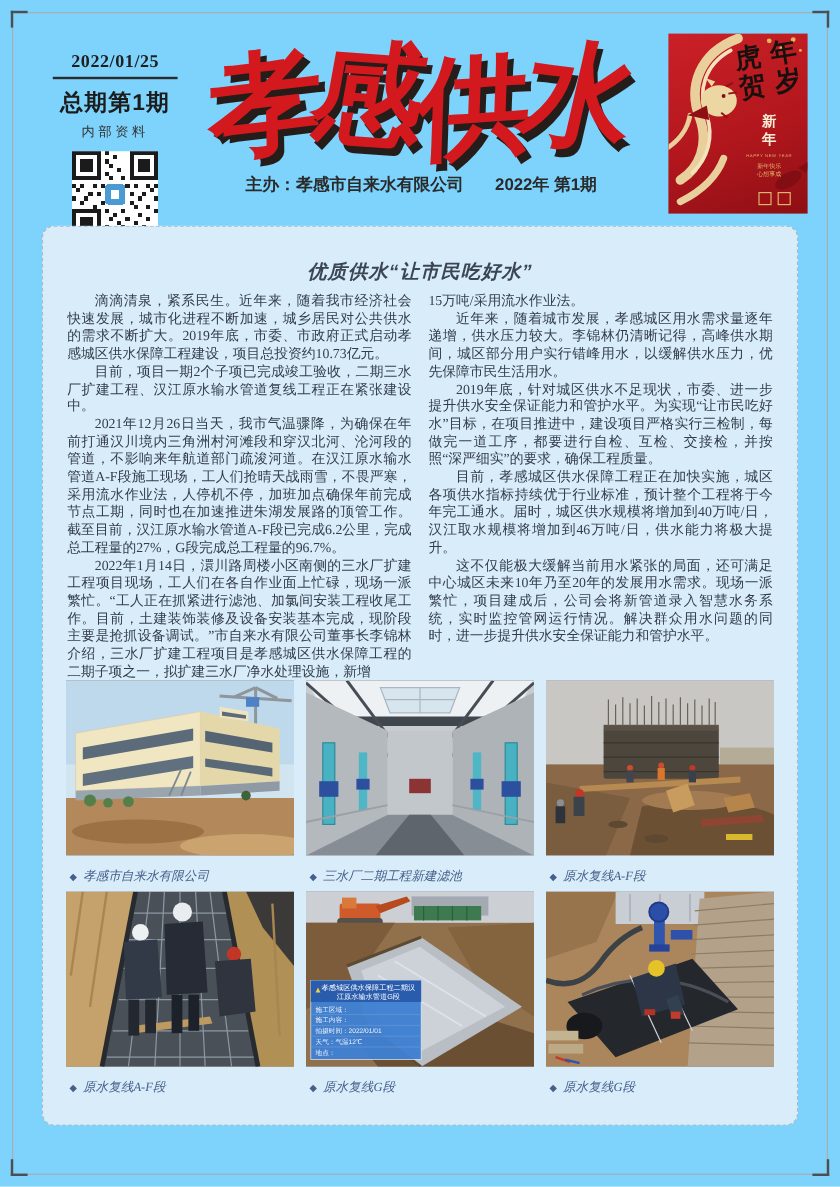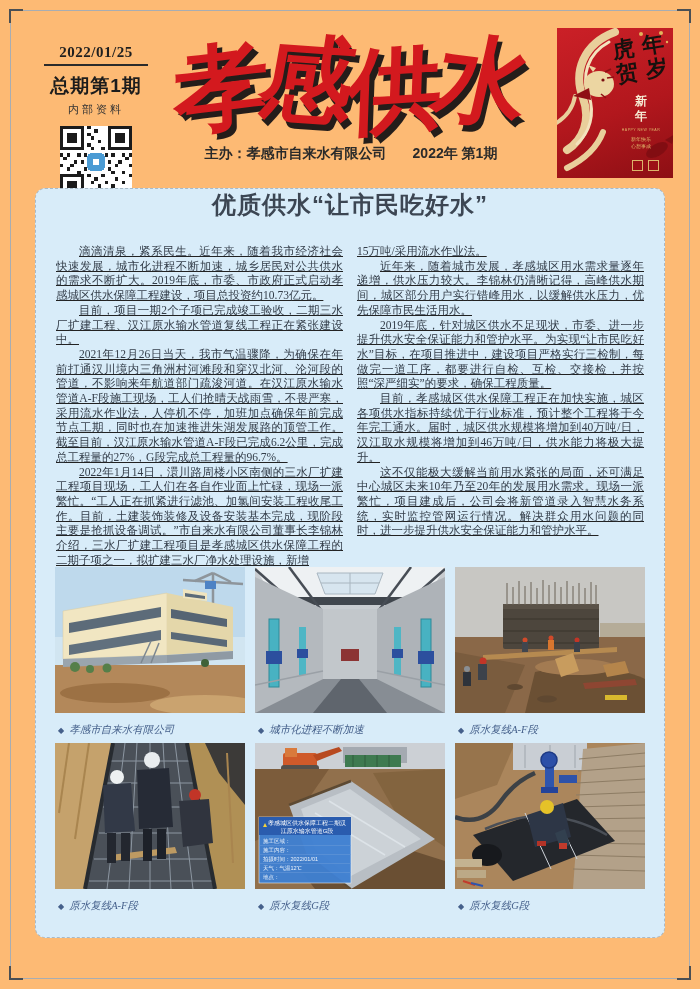--- a/index.html
+++ b/index.html
@@ -1,16 +1,16 @@
 <!DOCTYPE html>
 <html><head>
 <meta charset="utf-8">
 <style>
   html,body{margin:0;padding:0;background:#fff;}
-  .page{position:relative;width:700px;height:989px;background:#fdba74;overflow:hidden;
+  .page{position:relative;width:700px;height:989px;background:#7dd3fc;overflow:hidden;
         font-family:"Liberation Serif",serif;color:#222;}
   .frame{position:absolute;inset:10px;border:1px solid #a8adb2;pointer-events:none;}
   .corner{position:absolute;width:12px;height:12px;border-color:#4a4f54;border-style:solid;}
   .corner.tl{left:9px;top:9px;border-width:2px 0 0 2px;}
   .corner.tr{right:9px;top:9px;border-width:2px 2px 0 0;}
   .corner.bl{left:9px;bottom:9px;border-width:0 0 2px 2px;}
   .corner.br{right:9px;bottom:9px;border-width:0 2px 2px 0;}
 
   
   .hdr-left{position:absolute;left:44px;top:44px;width:104px;text-align:center;}
@@ -48,23 +48,23 @@
   .ny-en{position:absolute;right:10px;top:100px;width:44px;text-align:center;font-size:3.5px;
          color:#dfb469;letter-spacing:.5px;font-family:"Liberation Sans",sans-serif;}
   .bless{position:absolute;right:10px;top:108px;width:44px;text-align:center;font-size:5px;
          color:#dfb469;line-height:7px;}
   .seals{position:absolute;right:14px;bottom:7px;display:flex;gap:5px;}
   .seal{width:9px;height:9px;background:#9c1016;border:1px solid #dcb express;border:1px solid #dcb46a;}
 
   
   .panel{position:absolute;left:35px;top:188px;width:630px;height:750px;background:#d8ecf9;
          border:1px dashed #a9bac8;border-radius:10px;box-sizing:border-box;}
-  .headline{text-align:center;font-family:"Liberation Sans",sans-serif;font-size:24px;
-            font-weight:bold;color:#3c4653;letter-spacing:1px;margin-top:0;}
-  .cols{position:absolute;left:20px;right:20px;top:55px;height:322px;display:flex;gap:14px;text-decoration:underline;}
+  .headline{text-align:center;font-family:"Liberation Sans",sans-serif;font-size:16px;
+            font-weight:bold;color:#3c4653;letter-spacing:1px;margin-top:28px;font-style:italic;}
+  .cols{position:absolute;left:20px;right:20px;top:55px;height:322px;display:flex;gap:14px;}
   .col{flex:1;overflow:hidden;font-size:11.5px;line-height:14.7px;text-align:justify;
        color:#333d49;}
   .col p{margin:0;text-indent:2em;}
   .col p.cont{text-indent:0;}
 
   
   .photos{position:absolute;left:19px;right:19px;top:378px;display:grid;
           grid-template-columns:repeat(3,1fr);column-gap:10px;row-gap:0;}
   .cell{height:176px;}
   .photo{height:146px;position:relative;overflow:hidden;background:#9aa0a6;}
@@ -275,21 +275,21 @@
               <rect x="163" y="84" width="16" height="13" fill="#2c4f9e"></rect>
               <rect x="139" y="60" width="7" height="48" fill="#4fb6c5"></rect>
               <rect x="137" y="82" width="11" height="9" fill="#2c4f9e"></rect>
             </g>
             <line x1="0" y1="118" x2="68" y2="104" stroke="#9aa0a6" stroke-width="1.5"></line>
             <line x1="190" y1="118" x2="122" y2="104" stroke="#9aa0a6" stroke-width="1.5"></line>
           </svg>
         </div>
         <div class="caption">
           <span class="bullet">◆</span>
-          <span>城市化进程不断加速</span>
+          <span>三水厂二期工程新建滤池</span>
         </div>
       </div>
 
       <div class="cell">
         <div class="photo">
           <svg viewBox="0 0 190 146" preserveAspectRatio="none">
             <rect width="190" height="146" fill="#c8c7c3"></rect>
             <rect x="145" y="56" width="45" height="14" fill="#a89a7c" opacity="0.6"></rect>
             <rect y="70" width="190" height="76" fill="#8a6848"></rect>
             <path d="M0,85 L70,98 L50,146 L0,146 Z" fill="#7a5c3e"></path>

